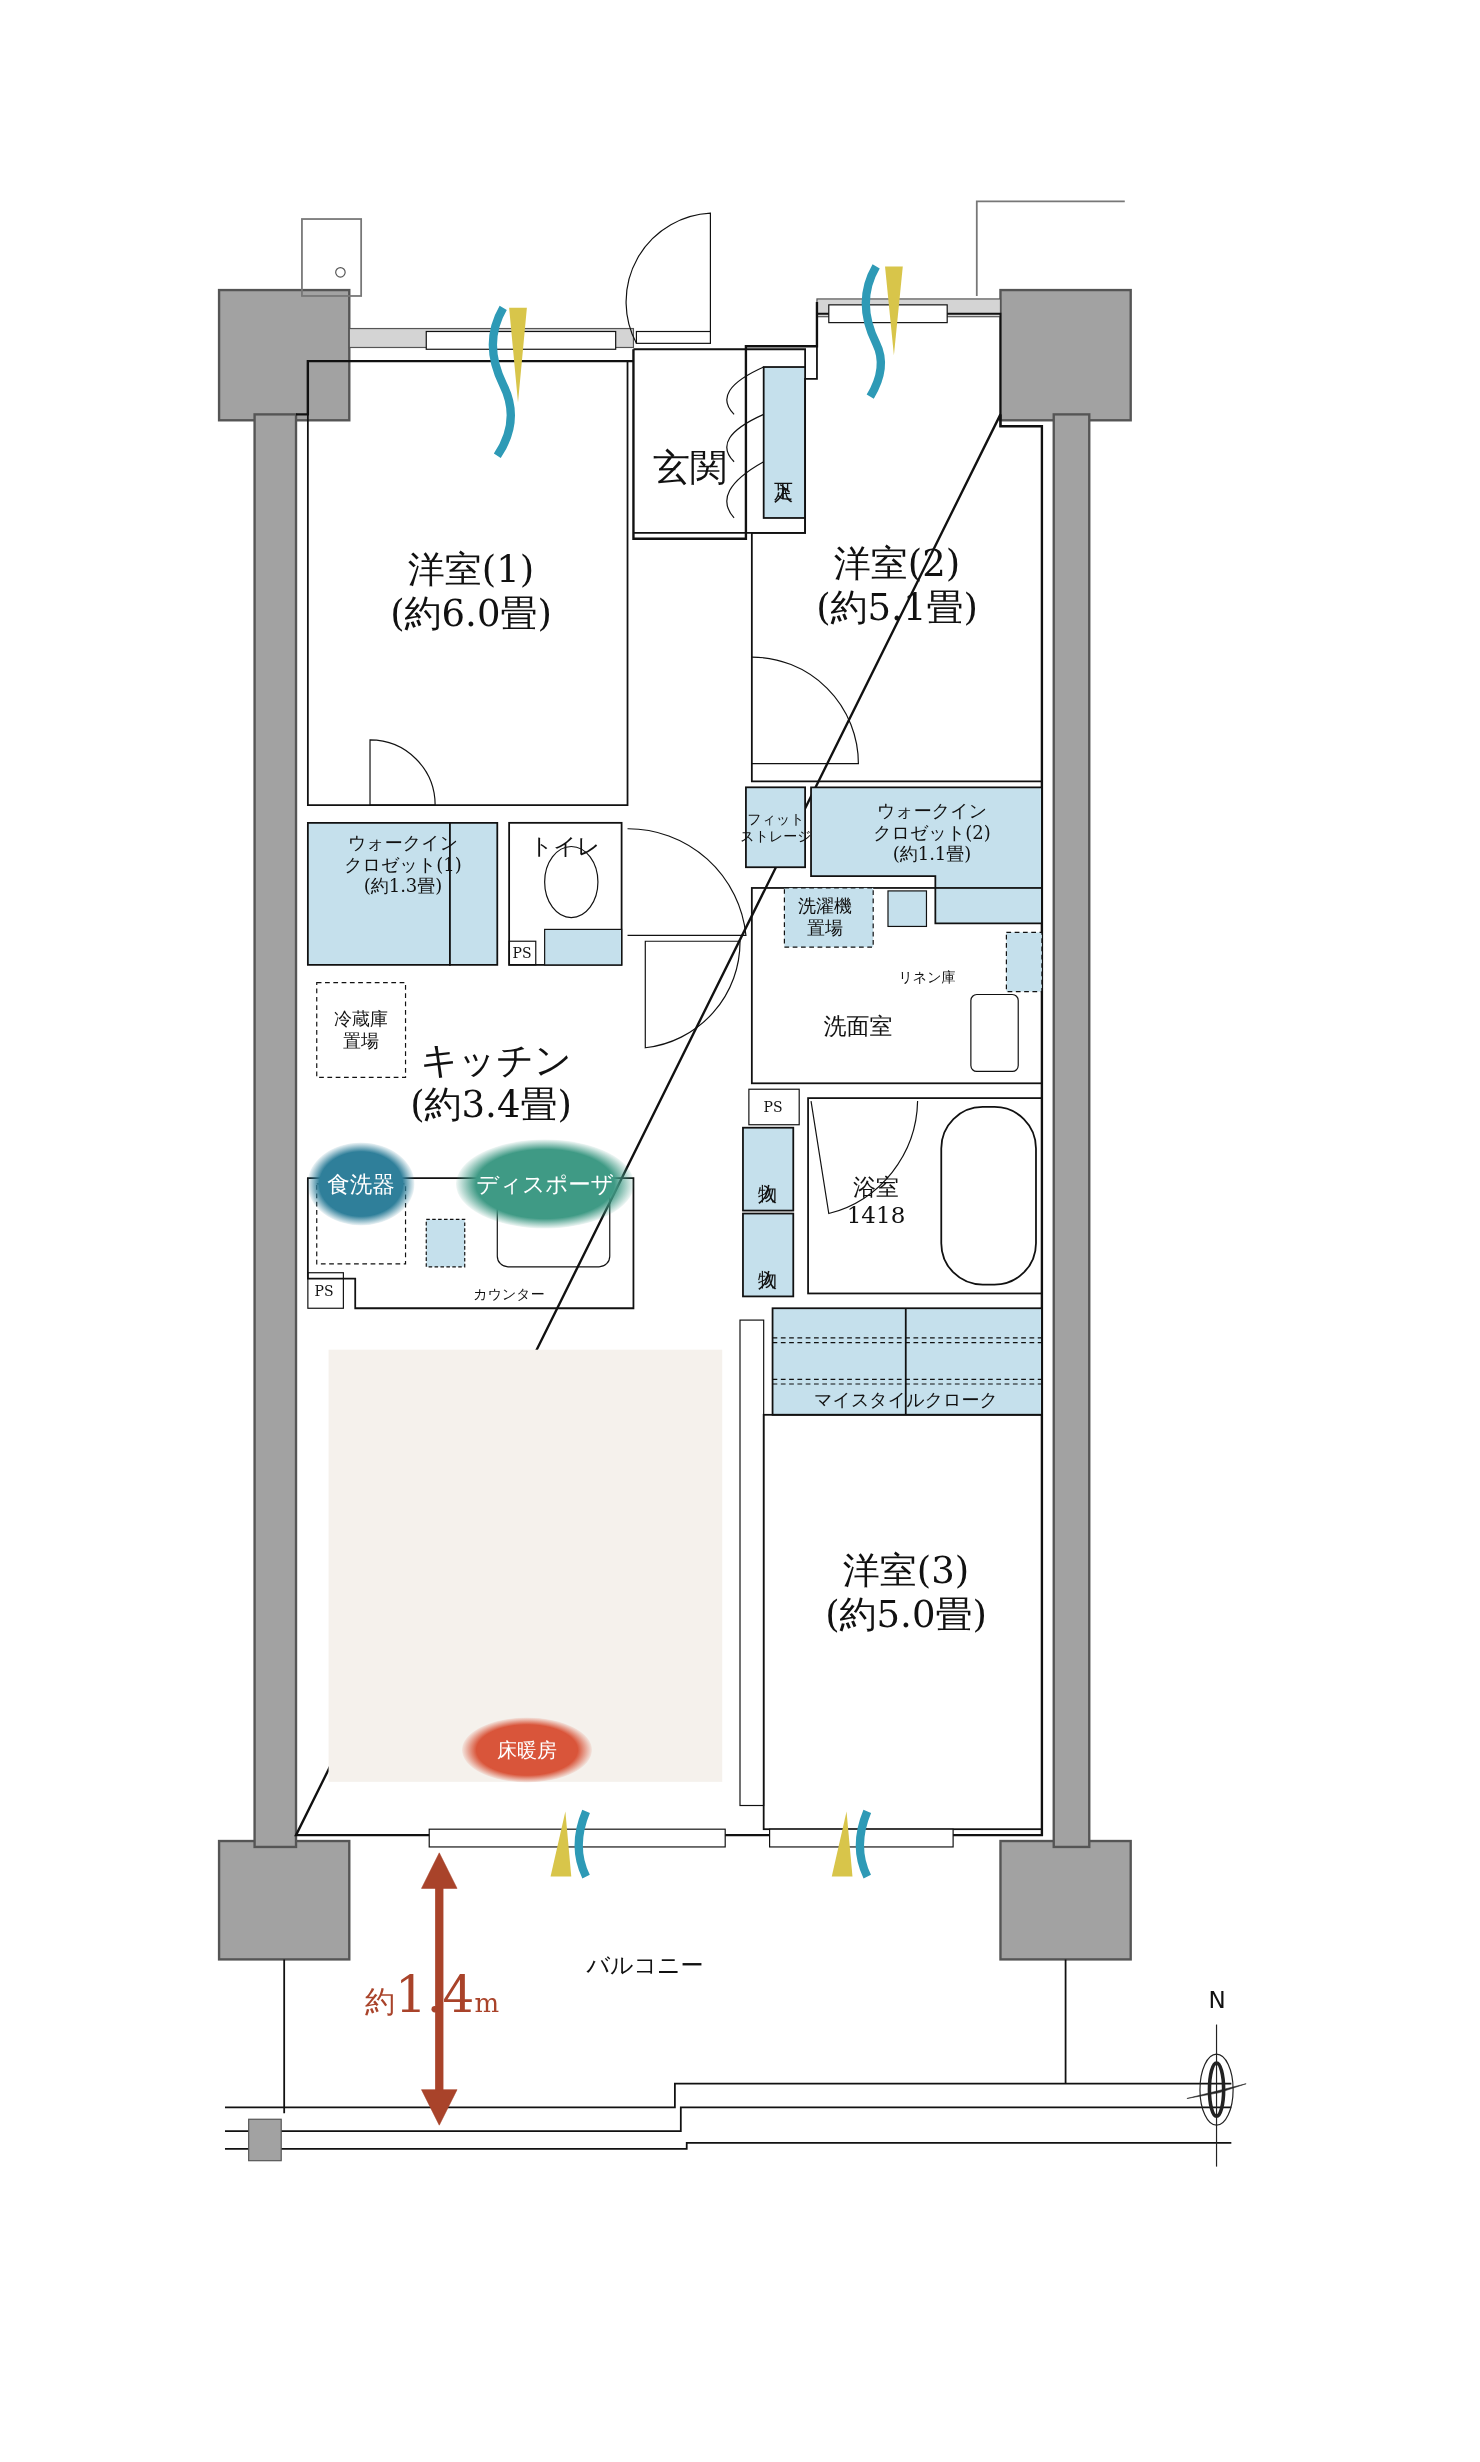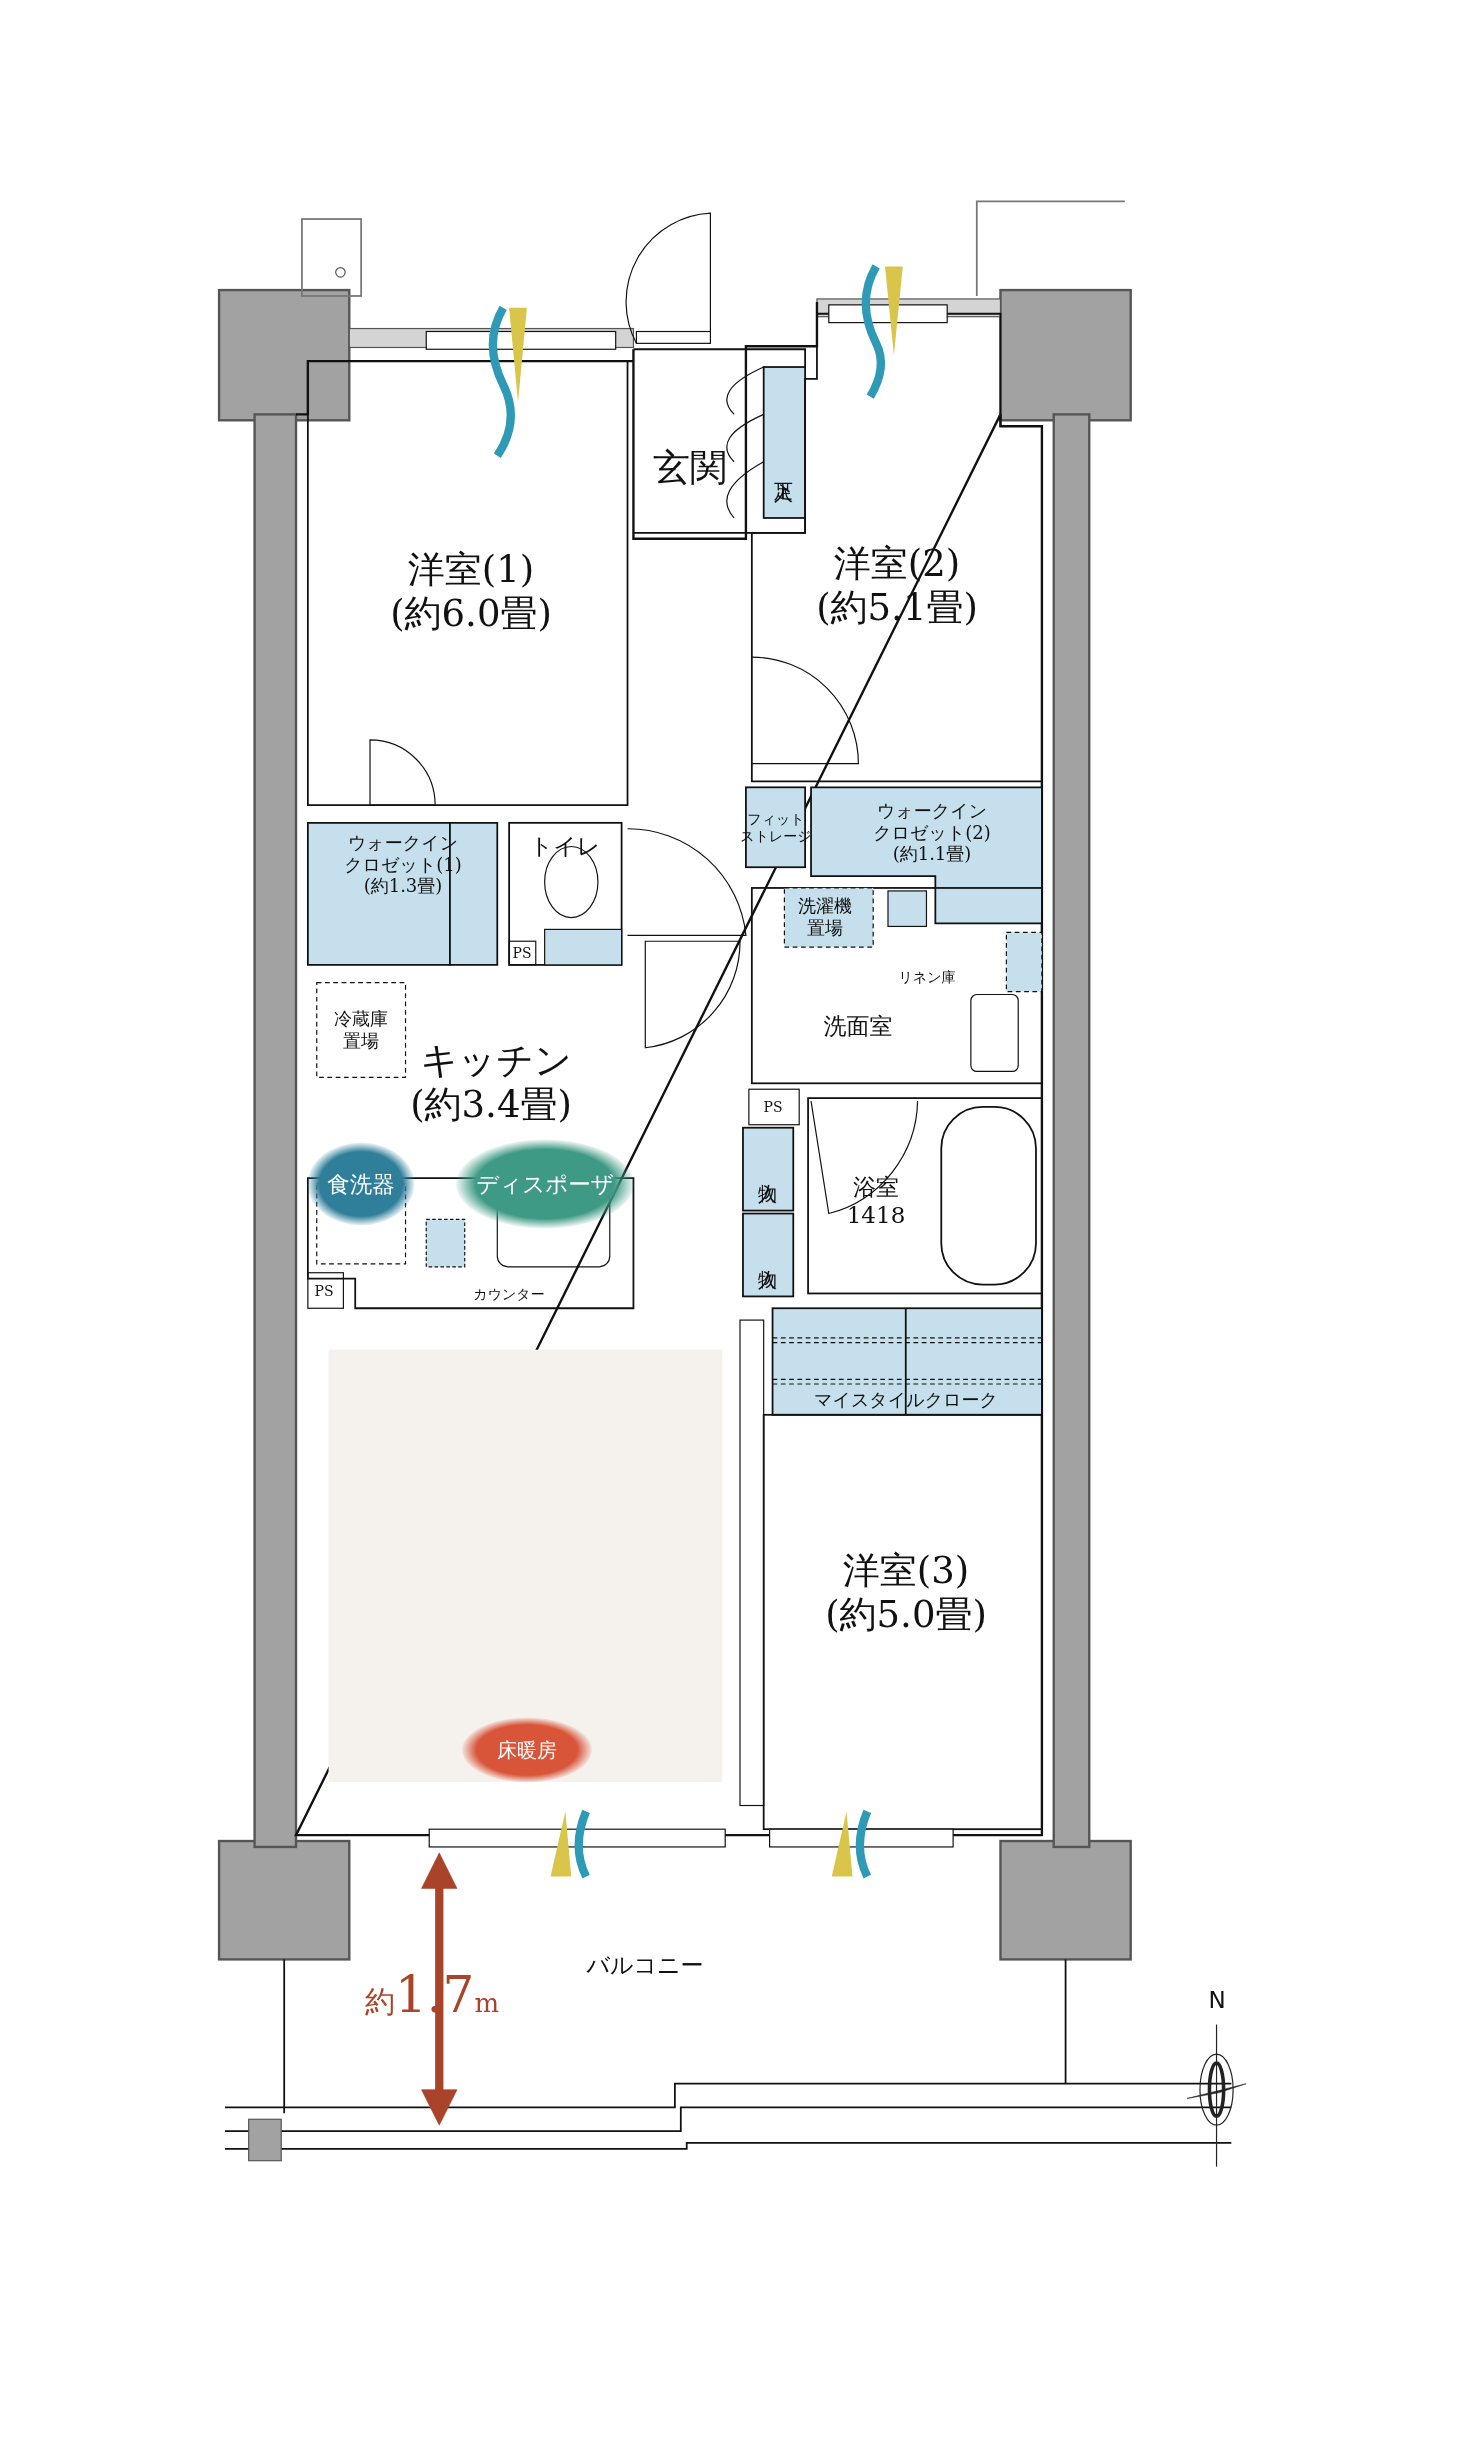--- a/index.html
+++ b/index.html
@@ -196,17 +196,17 @@
 <div class="badge" style="left:527px;top:1750px;width:130px;height:65px;background:radial-gradient(ellipse at center,#d9553a 55%,rgba(217,85,58,0) 72%);font-size:20px;">床暖房</div>
 
 <div class="lbl big" style="left:906px;top:1593px;">
   <div>洋室(3)</div>
   <div>(約5.0畳)</div>
 </div>
 
 <div class="lbl mid" style="left:645px;top:1966px;">バルコニー</div>
 
 <div class="dim" style="left:432px;top:1995px;">
-  <span style="font-size:30px;">約</span><span style="font-size:50px;">1.7</span><span style="font-size:26px;">m</span>
+  <span style="font-size:30px;">約</span><span style="font-size:50px;">1.4</span><span style="font-size:26px;">m</span>
 </div>
 
 <div class="lbl mid" style="left:1217px;top:2001px;font-family:'DejaVu Sans',sans-serif;">N</div>
 
 
 </body></html>

